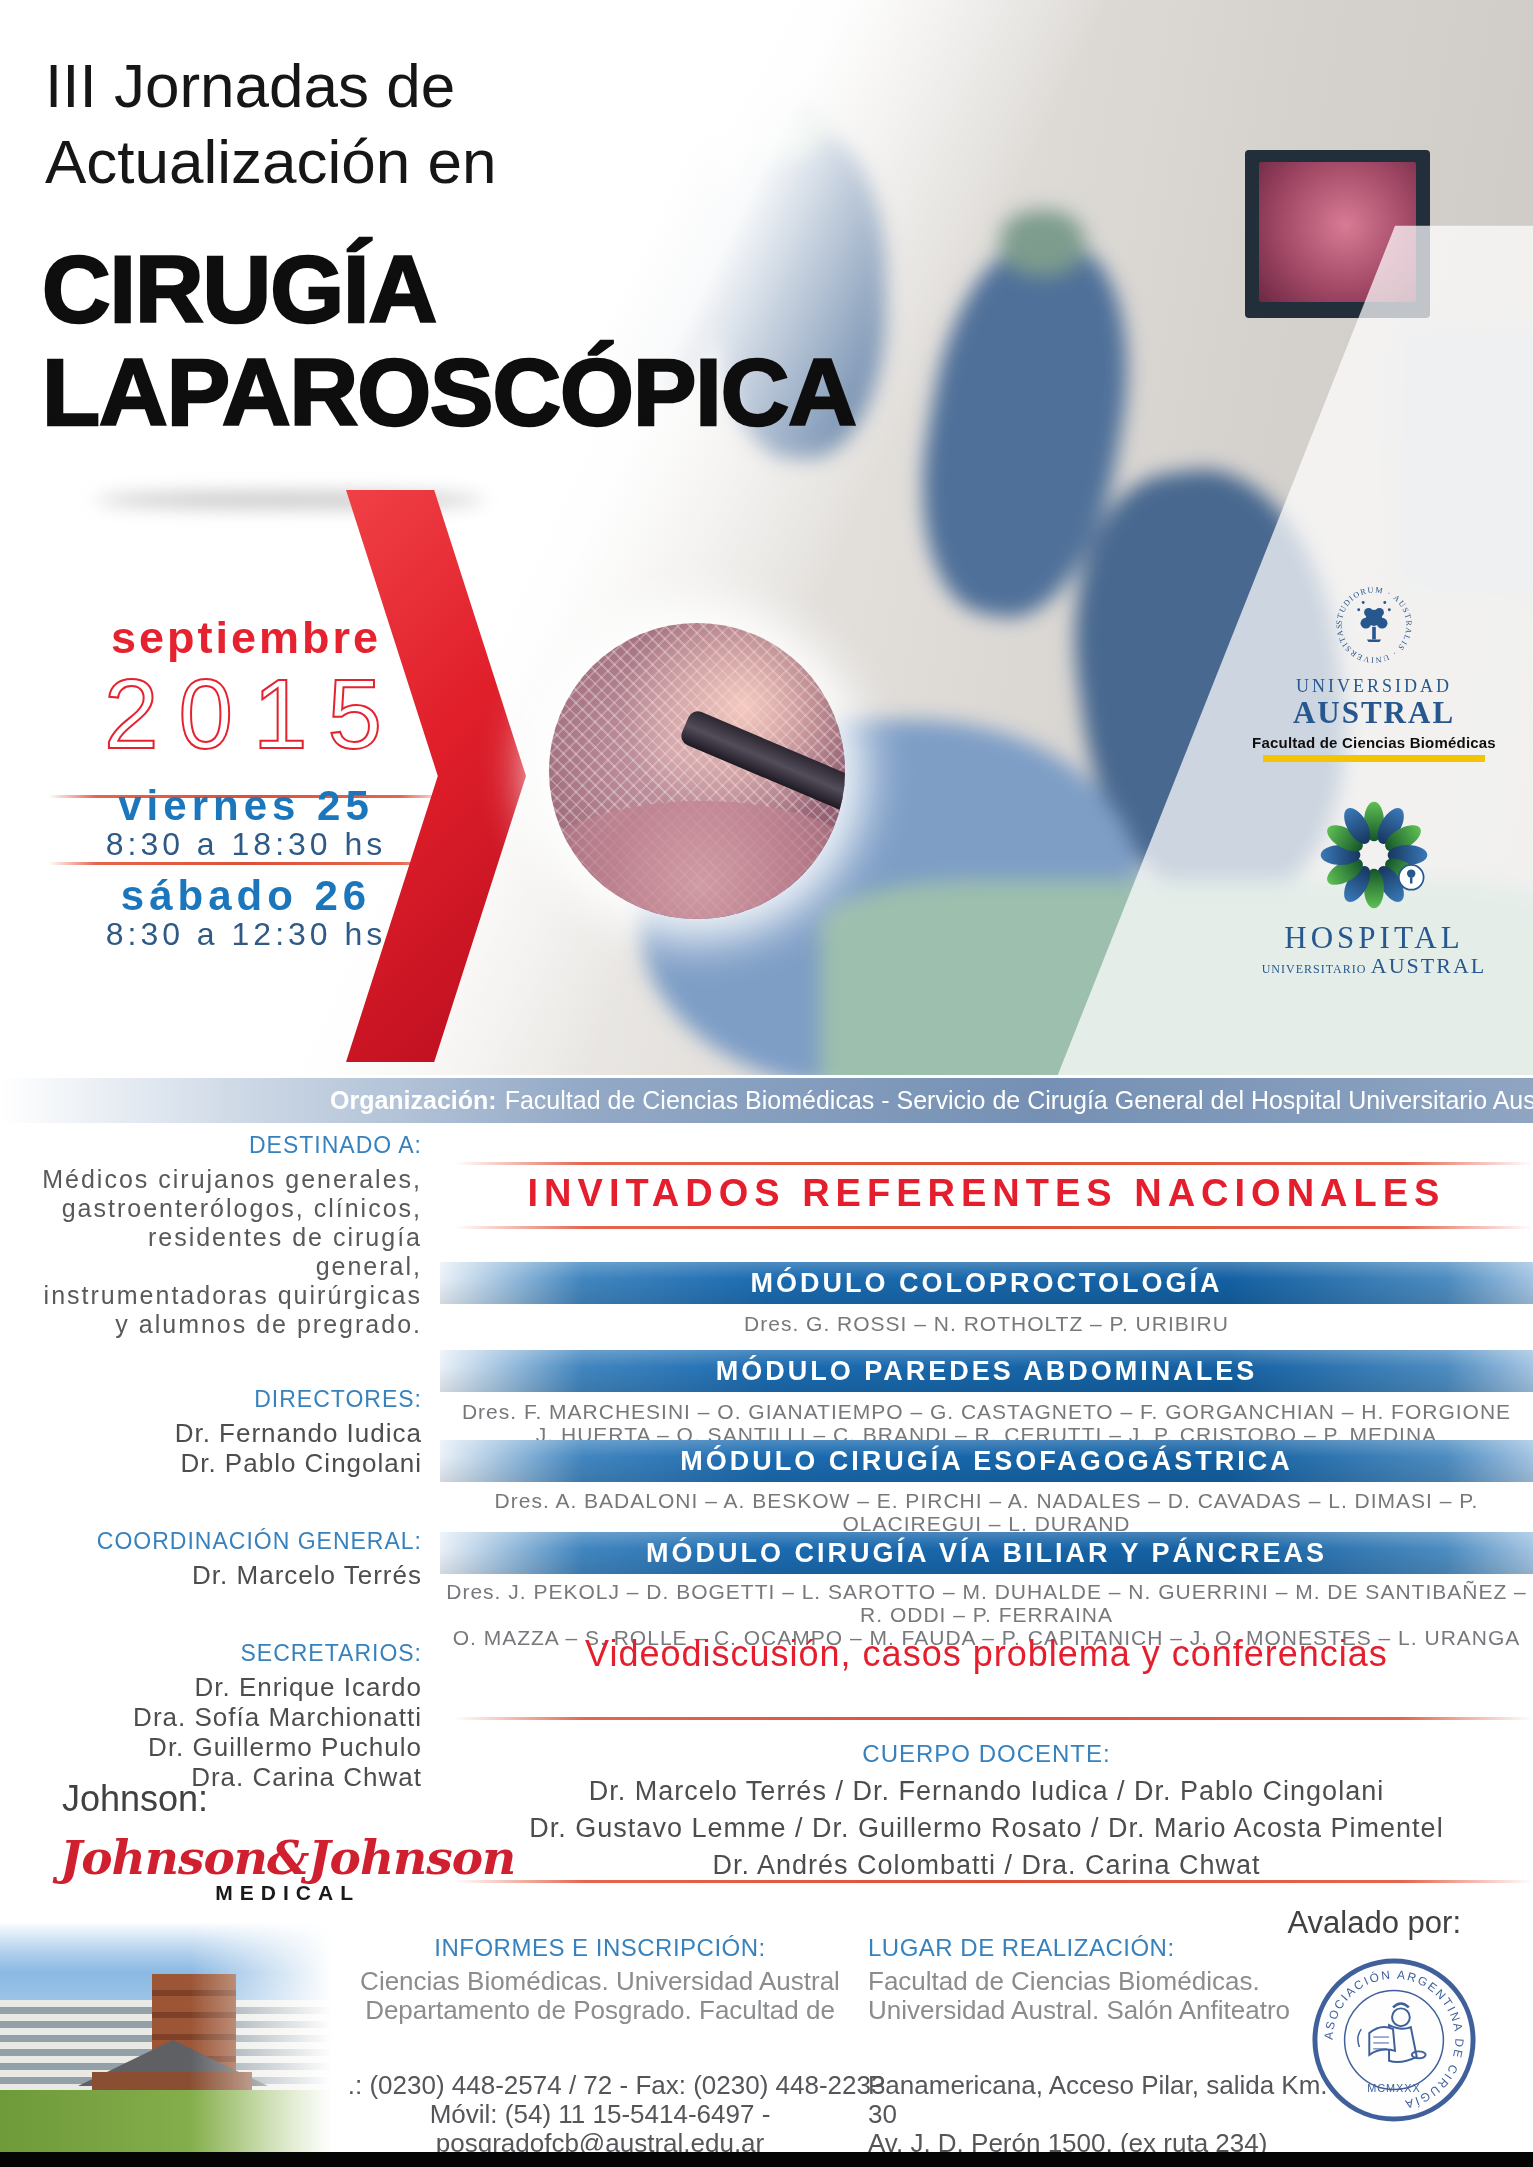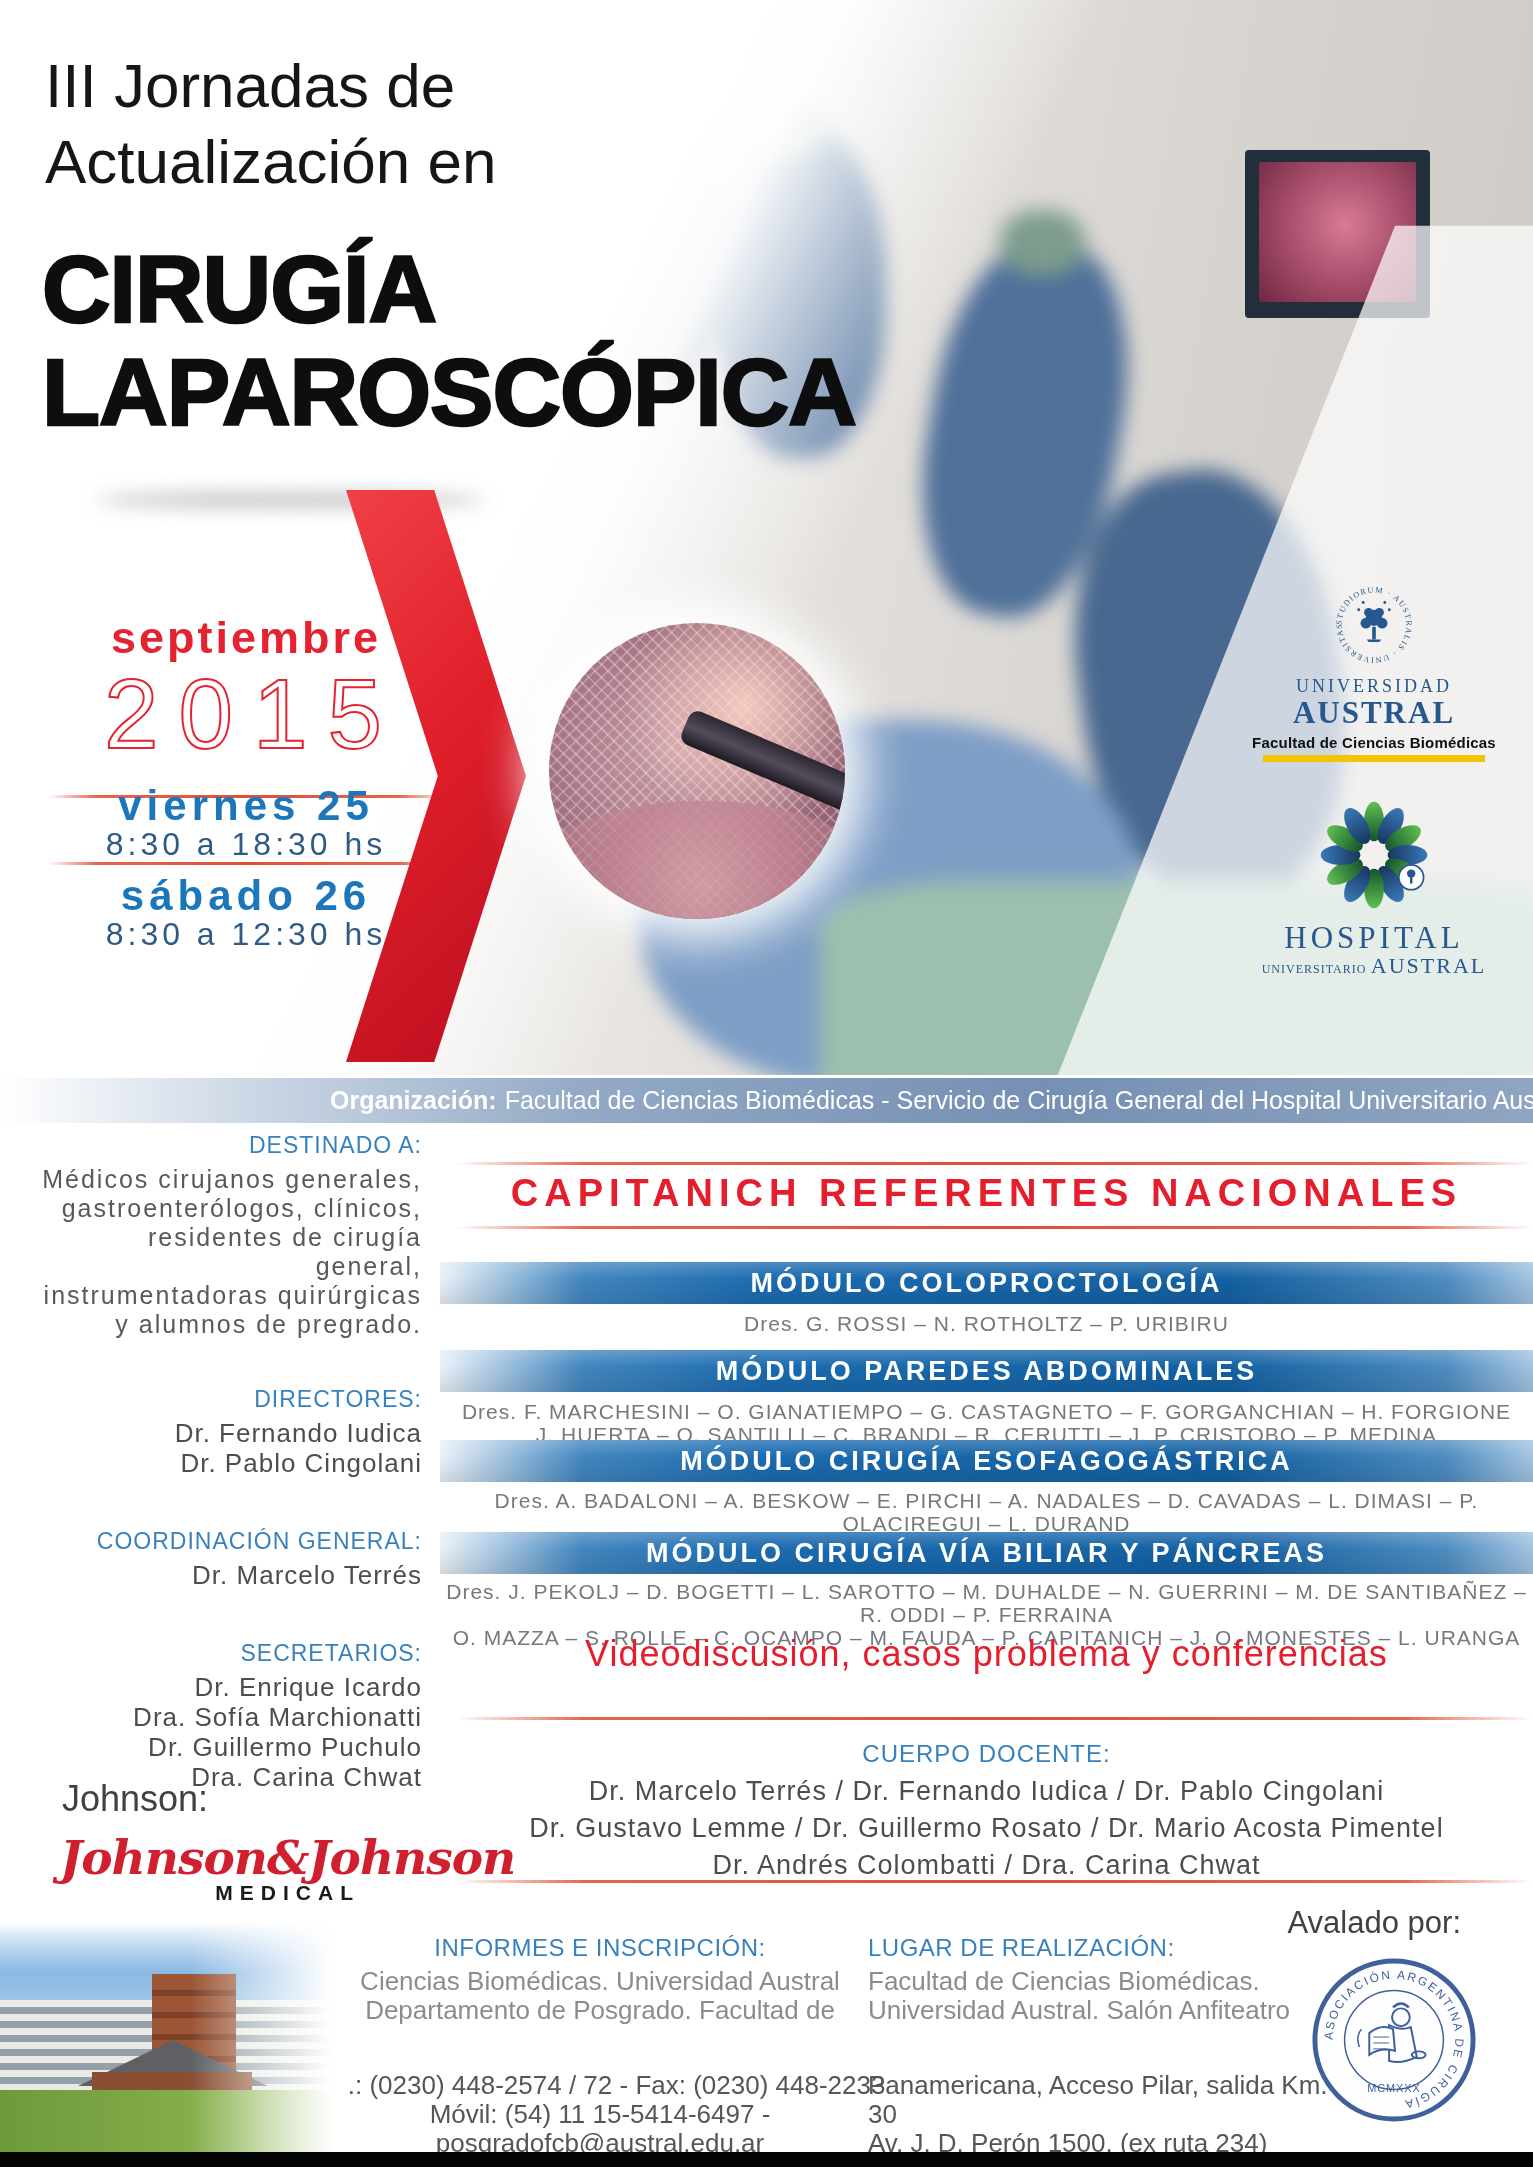--- a/index.html
+++ b/index.html
@@ -318,21 +318,21 @@
       <div>Dra. Carina Chwat</div>
     </div>
   </div>
   <div class="auspicia">Johnson:</div>
   <div class="jj-logo">
     <div class="jj-script">Johnson&amp;Johnson</div>
     <div class="jj-medical">MEDICAL</div>
   </div>
 
   <div class="red-line ml1"></div>
-  <div class="main-header">CAPITANICH REFERENTES NACIONALES</div>
+  <div class="main-header">INVITADOS REFERENTES NACIONALES</div>
   <div class="red-line ml2"></div>
 
   <div class="mod-bar bar1">
     <span>MÓDULO COLOPROCTOLOGÍA</span>
   </div>
   <div class="mod-names names1">
     <div>Dres. G. ROSSI – N. ROTHOLTZ – P. URIBIRU</div>
   </div>
 
   <div class="mod-bar bar2">

